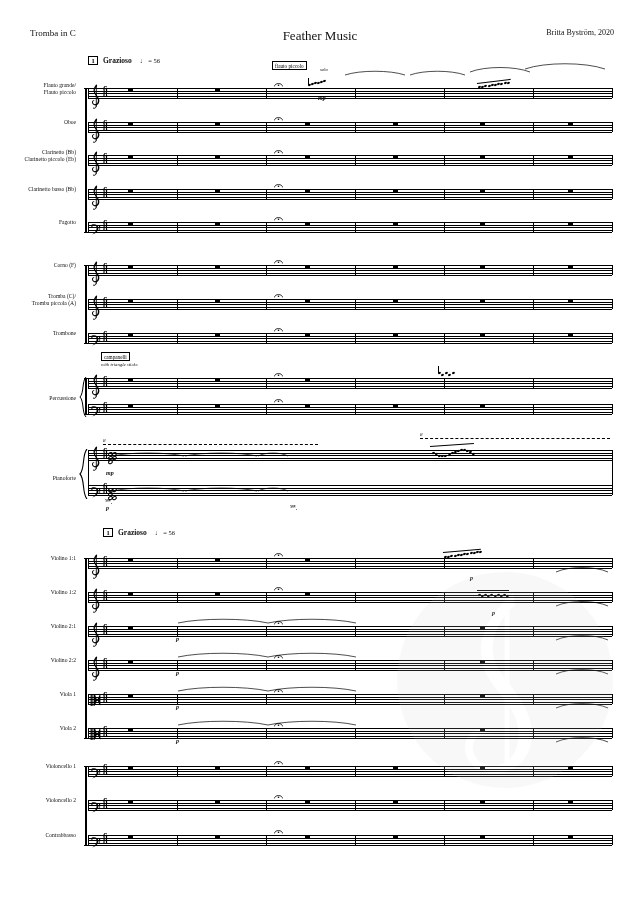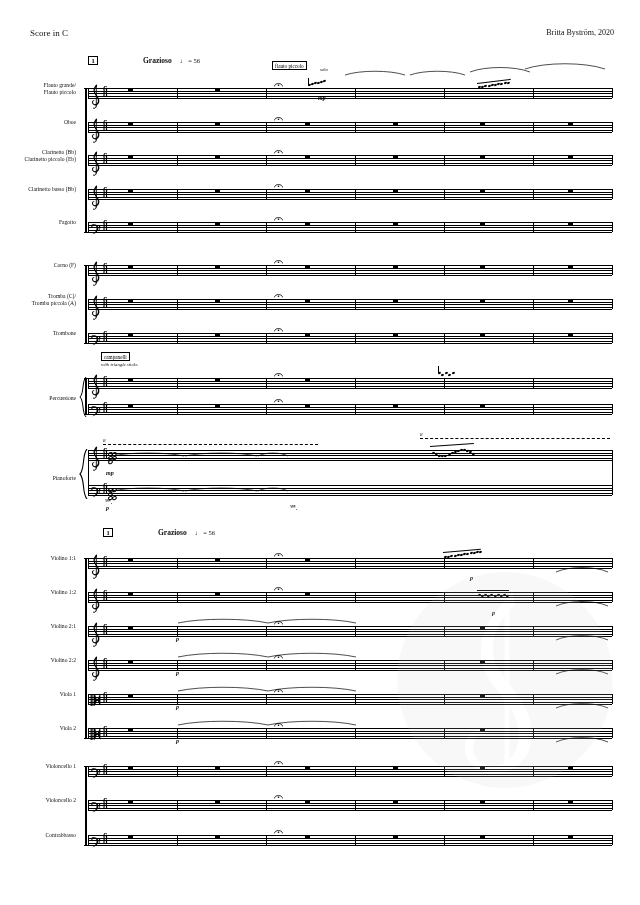--- a/index.html
+++ b/index.html
@@ -23,21 +23,21 @@
     text-align:right;
     font-size:5.6px;
     line-height:1.25;
     color:#111;
     width:70px;
   }
 
   
   .staff{position:absolute;height:1px;background:#000;}
 
-  .tempo{position:absolute;font-size:7.5px;font-weight:bold;color:#111;font-family:"Liberation Serif",serif;margin-left:40px;}
+  .tempo{position:absolute;font-size:7.5px;font-weight:bold;color:#111;font-family:"Liberation Serif",serif;}
   .rehearsal{
     position:absolute;border:1px solid #000;font-size:6.5px;font-weight:bold;
     padding:0px 2.5px;color:#000;background:#fff;font-family:"Liberation Serif",serif;
   }
   .textbox{
     position:absolute;border:1px solid #000;font-size:5.2px;padding:0.5px 2px;background:#fff;color:#000;
     font-family:"Liberation Serif",serif;white-space:nowrap;
   }
   .smalltext{position:absolute;font-size:4.8px;color:#111;font-style:italic;white-space:nowrap;}
   .dyn{position:absolute;font-size:6px;font-style:italic;font-weight:bold;color:#111;font-family:"Liberation Serif",serif;}
@@ -59,21 +59,22 @@
   .wm-text{
     position:absolute;left:400px;top:760px;width:210px;text-align:center;
     font-size:15px;color:#999;opacity:0.55;font-family:"Liberation Serif",serif;letter-spacing:1px;
   }
 </style>
 </head>
 <body>
 
 <div class="page">
 
-  <div class="hdr-left">Score in C</div>
+  <div class="hdr-left">Tromba in C</div>
+  <div class="title">Feather Music</div>
   <div class="hdr-right">Britta Byström, 2020</div>
 
   <div class="score" id="score">
       <div class="lbl" style="left: 6px; top: 82px;"><span>Flauto grande/</span><br><span>Flauto piccolo</span></div>
       <div class="lbl" style="left: 6px; top: 119px;"><span>Oboe</span></div>
       <div class="lbl" style="left: 6px; top: 149px;"><span>Clarinetto (Bb)</span><br><span>Clarinetto piccolo (Eb)</span></div>
       <div class="lbl" style="left: 6px; top: 186px;"><span>Clarinetto basso (Bb)</span></div>
       <div class="lbl" style="left: 6px; top: 219px;"><span>Fagotto</span></div>
       <div class="lbl" style="left: 6px; top: 262px;"><span>Corno (F)</span></div>
       <div class="lbl" style="left: 6px; top: 293px;"><span>Tromba (C)/</span><br><span>Tromba piccola (A)</span></div>

